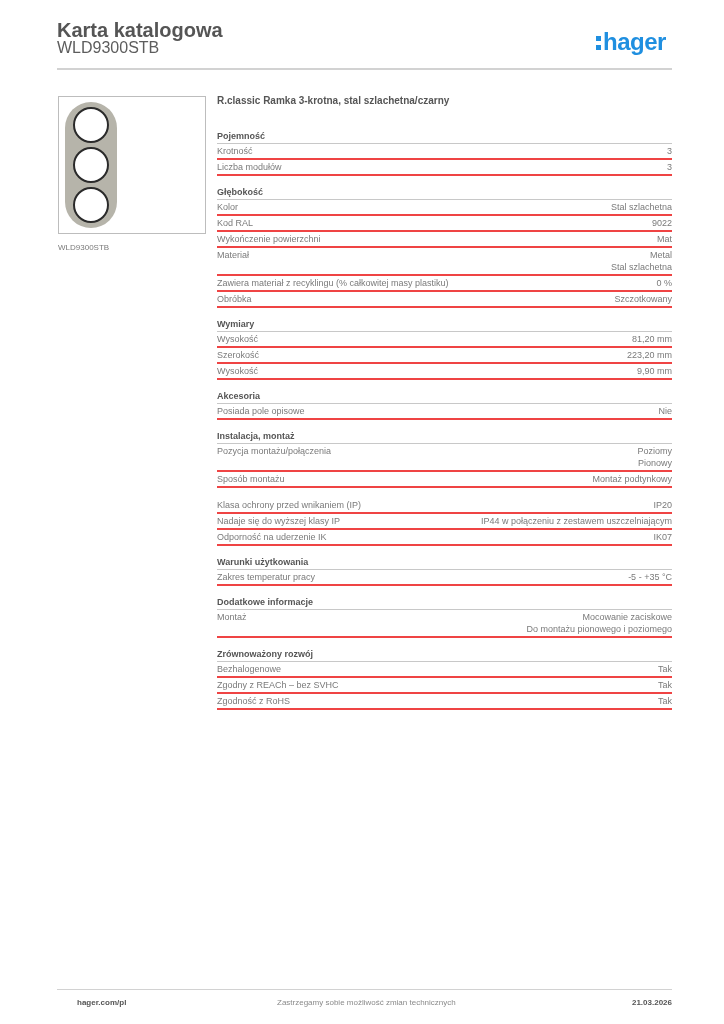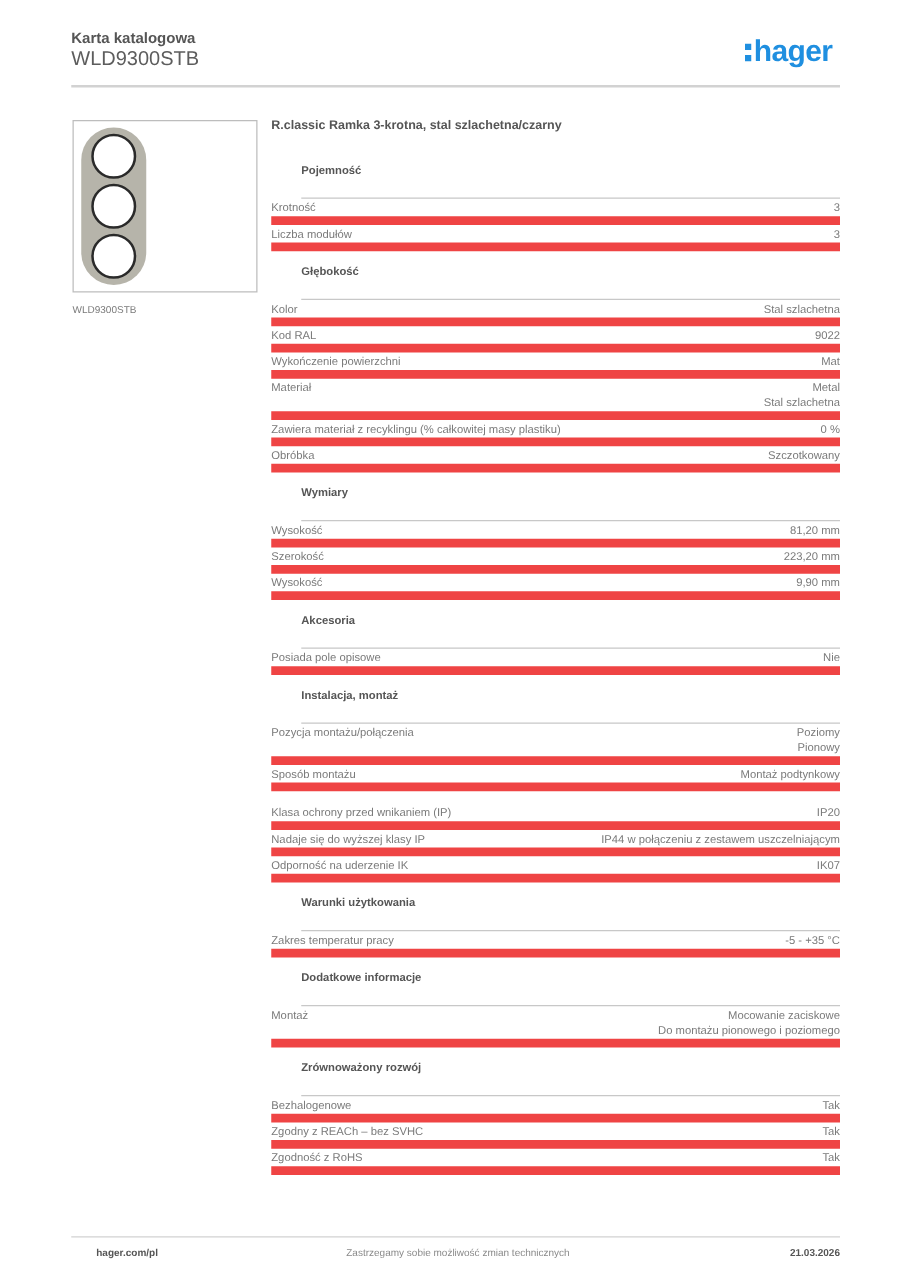--- a/index.html
+++ b/index.html
@@ -1,37 +1,37 @@
 <!DOCTYPE html>
 <html><head>
 <meta charset="utf-8">
 <style>
   html, body { margin: 0; padding: 0; background: #ffffff; }
   body { width: 724px; height: 1024px; position: relative; overflow: hidden;
          font-family: "Liberation Sans", sans-serif; color: #6f6f6f; }
-  .hdr-title { position: absolute; left: 57px; top: 21px; font-size: 12px; font-weight: bold; color: #555555; line-height: 18px; }
+  .hdr-title { position: absolute; left: 57px; top: 21px; font-size: 20px; font-weight: bold; color: #555555; line-height: 18px; }
   .hdr-code { position: absolute; left: 57px; top: 39px; font-size: 16px; color: #5d5d5d; line-height: 18px; }
   .logo { position: absolute; left: 596px; top: 28px; font-size: 24px; font-weight: bold; color: #1f8fe0; letter-spacing: -0.5px; line-height: 28px; }
   .logo .dots { display: inline-block; width: 6px; height: 16px; position: relative; margin-right: 1px; vertical-align: -1px; }
   .logo .dots:before, .logo .dots:after { content: ""; position: absolute; left: 0; width: 5px; height: 5px; background: #1f8fe0; }
   .logo .dots:before { top: 1px; }
   .logo .dots:after { top: 10px; }
   .hdr-line { position: absolute; left: 57px; top: 68px; width: 615px; height: 2px; background: #d2d2d2; }
 
   .img-box { position: absolute; left: 58px; top: 96px; width: 148px; height: 138px; border: 1px solid #bdbdbd; box-sizing: border-box; }
   .frame { position: absolute; left: 6px; top: 5px; width: 52px; height: 126px; border-radius: 26px; background: #b6b4aa; }
   .hole { position: absolute; left: 8px; width: 32px; height: 32px; border-radius: 50%; background: #fff; border: 2px solid #2a2a2a; }
   .img-caption { position: absolute; left: 58px; top: 243px; font-size: 8px; color: #7a7a7a; }
 
   .content { position: absolute; left: 217px; top: 95px; width: 455px; }
   .product-name { font-size: 10px; font-weight: bold; color: #555; line-height: 12px; margin-bottom: 23px; }
   .section-main { font-size: 9px; font-weight: bold; color: #555; line-height: 12px; margin-bottom: 14px; }
   .group { margin-bottom: 10px; }
-  .group-title { font-size: 9px; font-weight: bold; color: #555; line-height: 12px; padding-bottom: 16px; border-bottom: 1px solid #c8c8c8; margin-left: 24px; }
-  .row { display: flex; justify-content: space-between; font-size: 9px; line-height: 12px; padding: 1px 0 1px 0; border-bottom: 7px solid #ef4444; color: #7a7a7a; }
+  .group-title { font-size: 9px; font-weight: bold; color: #555; line-height: 12px; padding-bottom: 1px; border-bottom: 1px solid #c8c8c8; }
+  .row { display: flex; justify-content: space-between; font-size: 9px; line-height: 12px; padding: 1px 0 1px 0; border-bottom: 2px solid #ef4444; color: #7a7a7a; }
   .row .lbl { flex: 0 0 auto; }
   .row .val { text-align: right; }
   .row .val div { line-height: 12px; }
 
   .ftr-line { position: absolute; left: 57px; top: 989px; width: 615px; height: 1px; background: #d2d2d2; }
   .ftr-left { position: absolute; left: 57px; top: 998px; font-size: 8px; font-weight: bold; color: #555; padding-left: 20px; }
   .ftr-mid { position: absolute; left: 277px; top: 998px; font-size: 8px; color: #8a8a8a; }
   .ftr-right { position: absolute; right: 52px; top: 998px; font-size: 8px; font-weight: bold; color: #555; }
 </style>
 </head>

